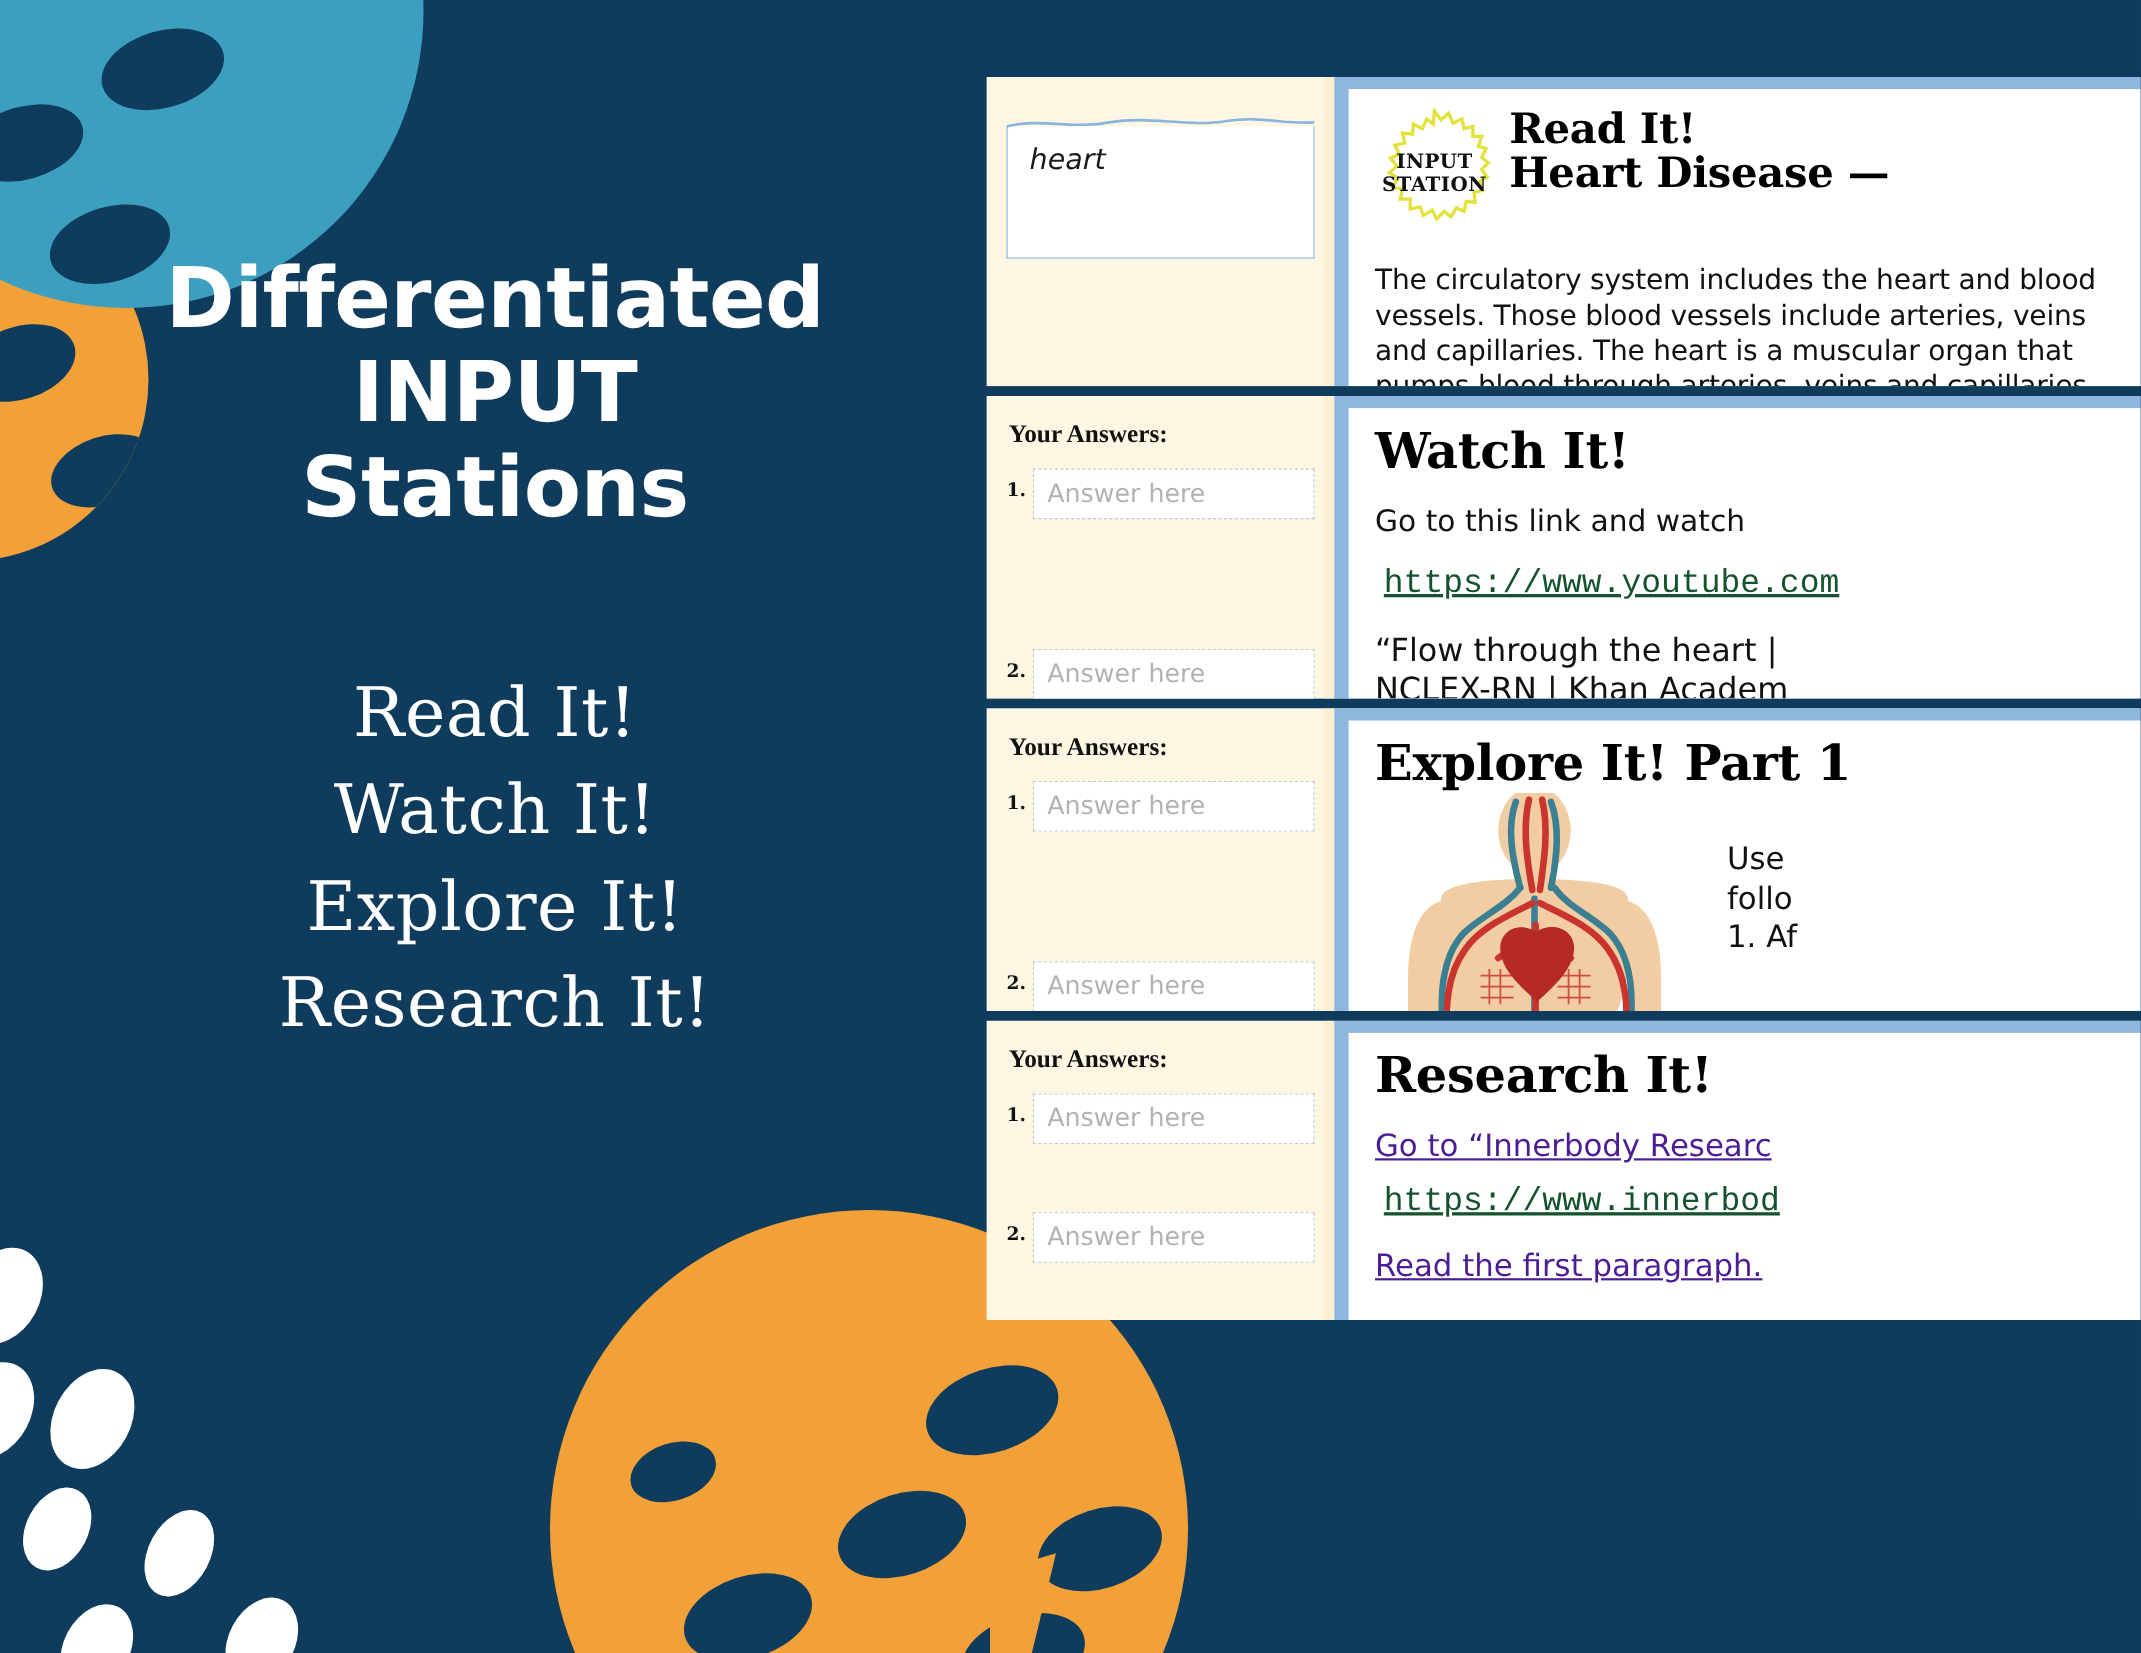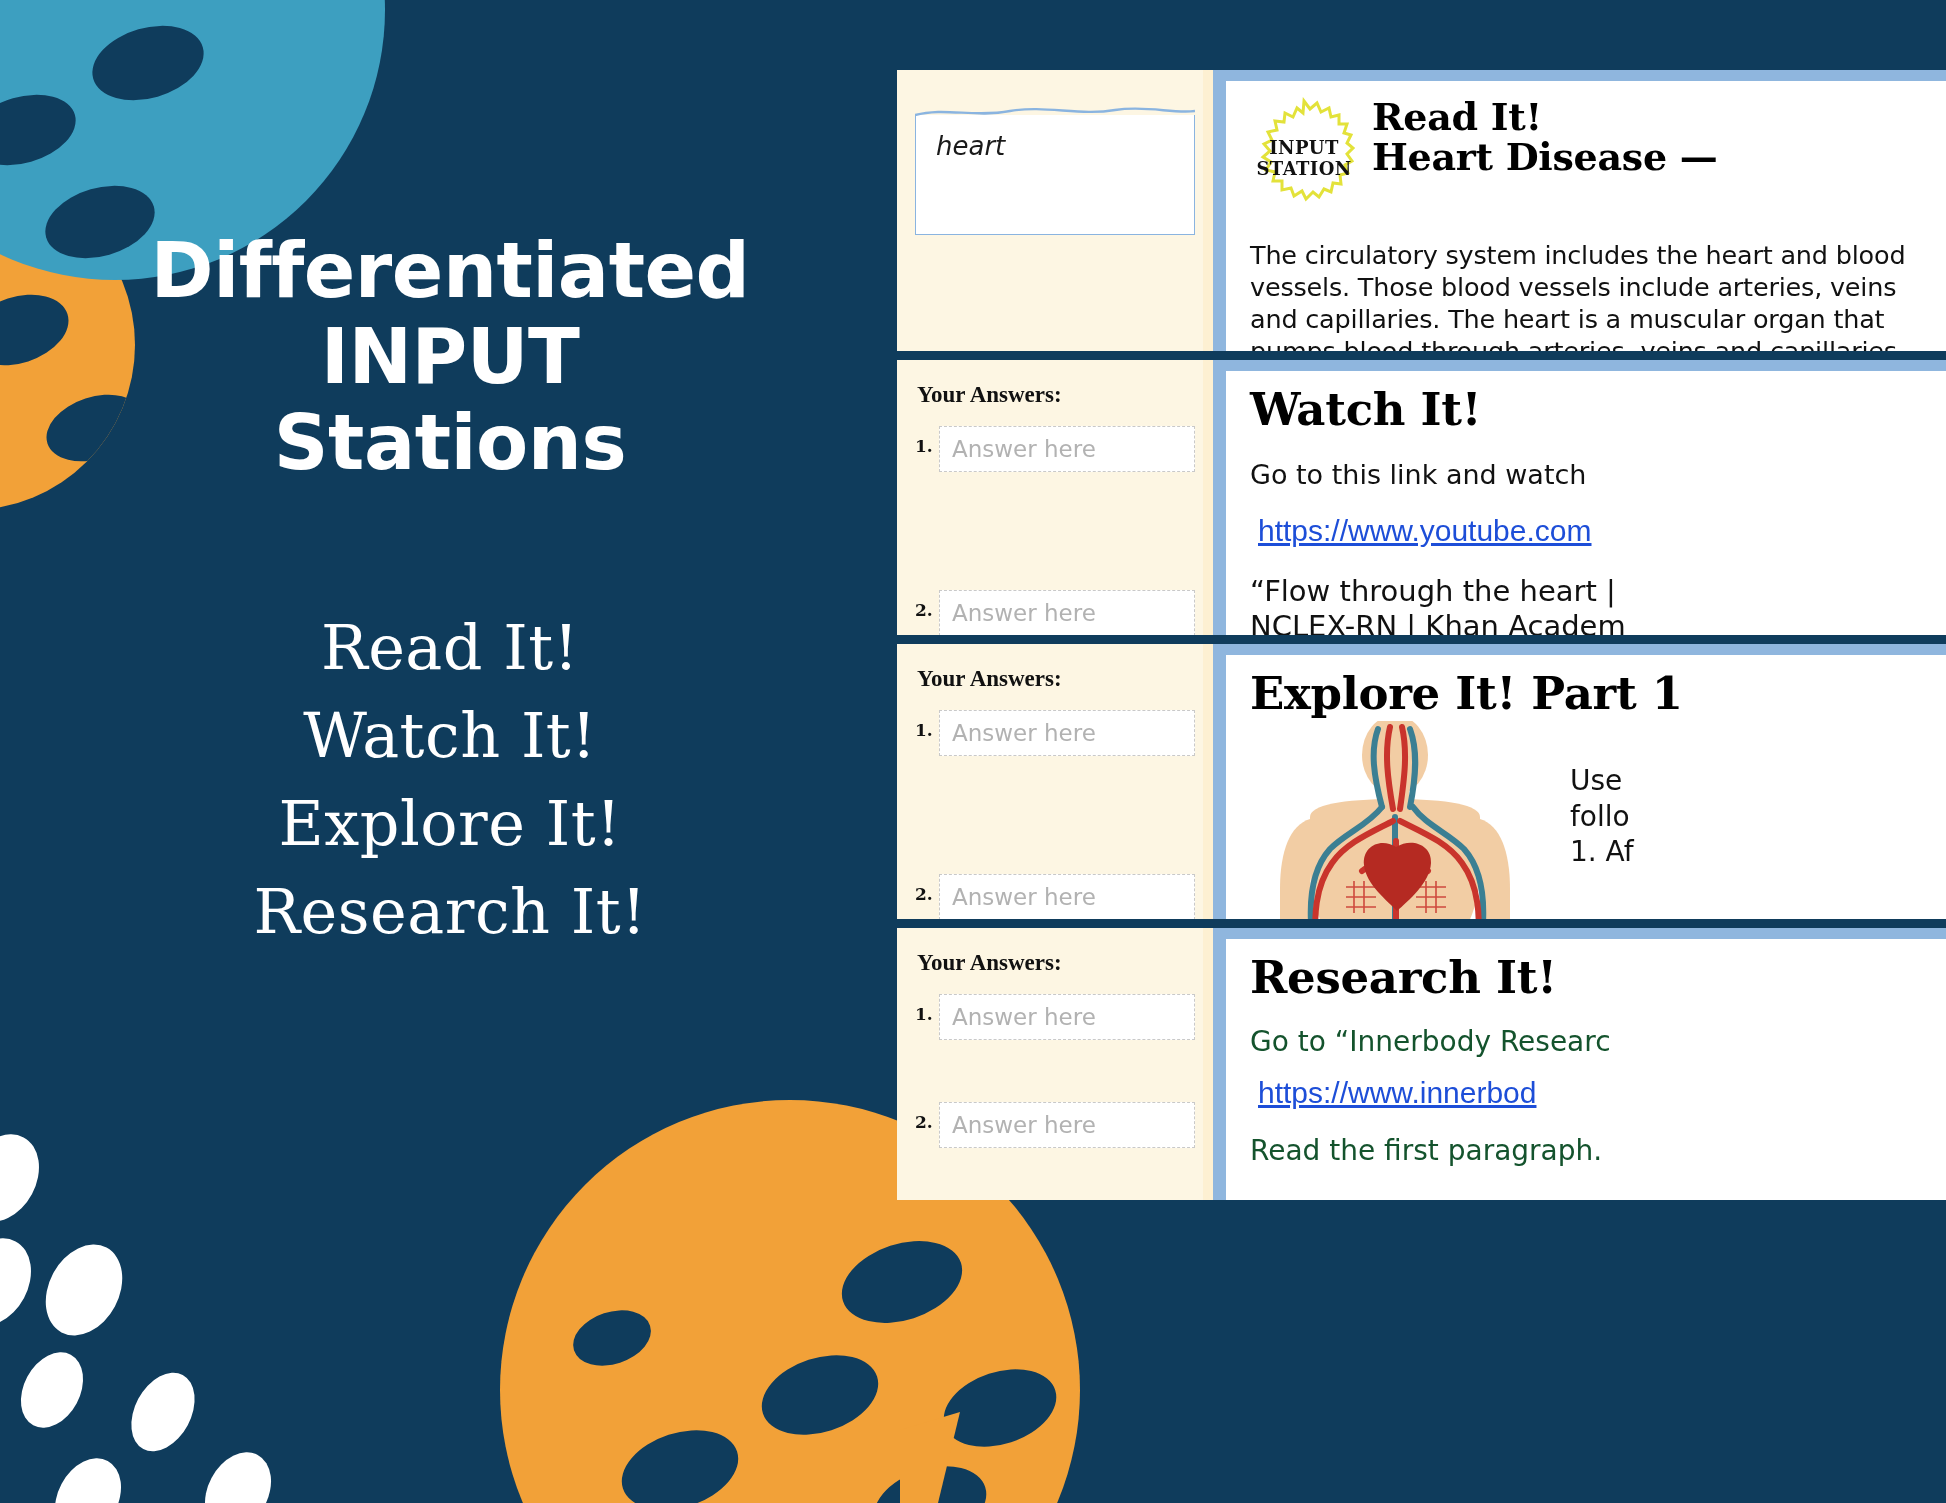--- a/index.html
+++ b/index.html
@@ -236,23 +236,23 @@
     letter-spacing: -0.2px;
   }
 
   .para-text {
     font-family: "DejaVu Sans", sans-serif;
     font-size: 27px;
     line-height: 1.5;
     color: #111;
   }
   .link {
-    font-family: Liberation Sans, sans-serif;
+    font-family: Liberation Mono, monospace;
     font-size: 30px;
-    color: #1d4ed8;
+    color: #14532d;
     text-decoration: underline;
     display: block;
     margin: 18px 0 0 8px;
     white-space: nowrap;
   }
   .quote {
     font-family: "DejaVu Sans", sans-serif;
     font-size: 29px;
     line-height: 1.2;
     color: #111;
@@ -268,22 +268,23 @@
     font-size: 28px;
     line-height: 1.26;
     color: #111;
     white-space: nowrap;
   }
   .explore-right .step { }
 
   .research-line {
     font-family: "DejaVu Sans", sans-serif;
     font-size: 28px;
-    color: #14532d;
+    color: #4c1d95;
     white-space: nowrap;
+    text-decoration: underline;
   }
 </style>
 </head>
 <body>
 
 <div class="canvas">
 
   <div class="deco-layer">
     <svg width="1946" height="1503" viewBox="0 0 1946 1503" xmlns="http://www.w3.org/2000/svg">
       <defs>

